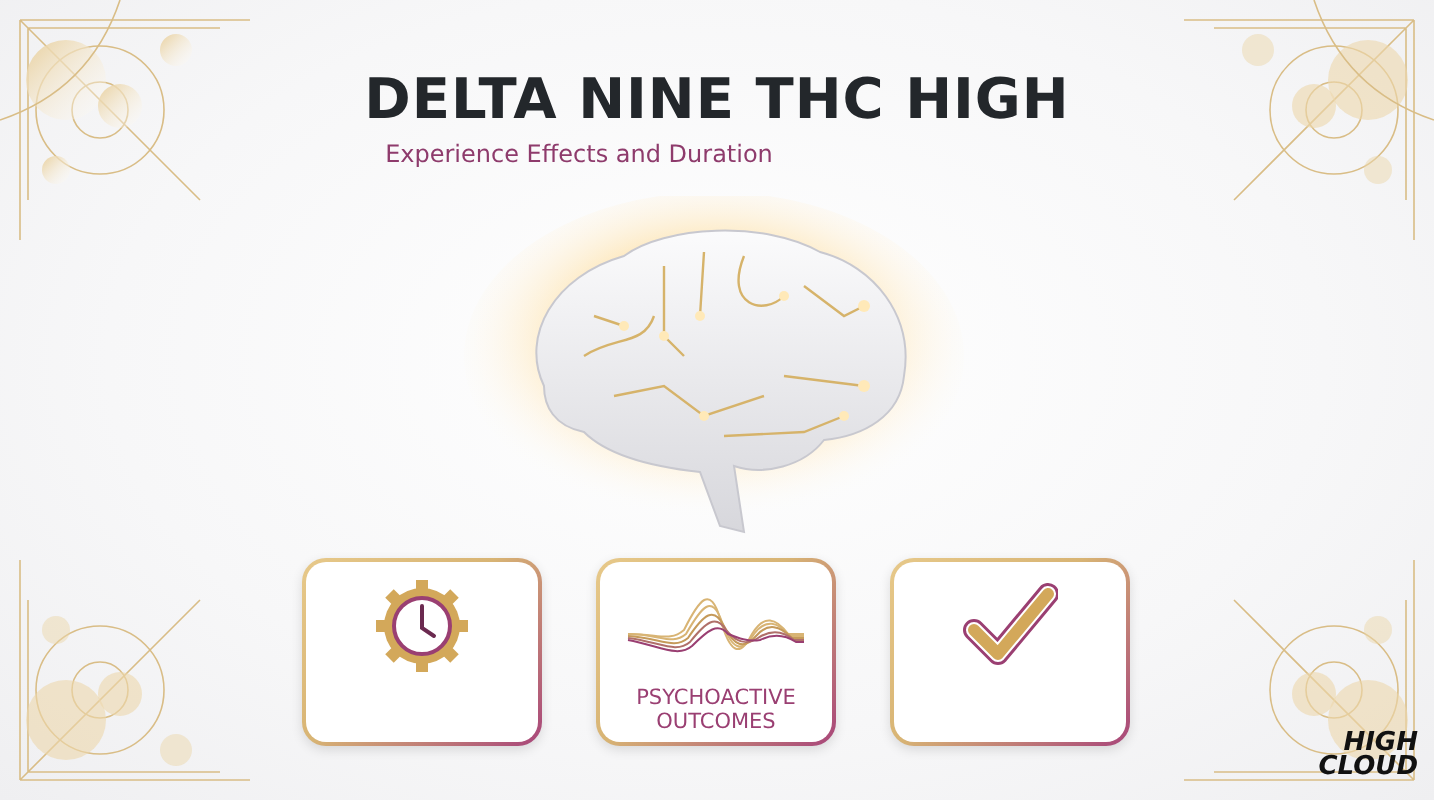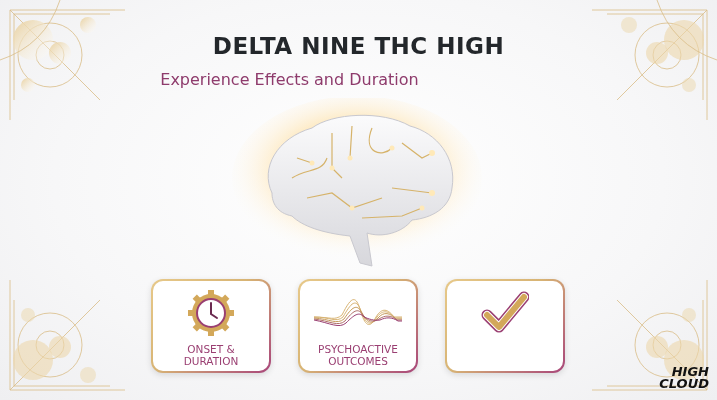--- a/index.html
+++ b/index.html
@@ -5,26 +5,26 @@
   html, body { margin:0; padding:0; }
   body {
     width:717px; height:400px; overflow:hidden; position:relative;
     background: radial-gradient(ellipse at 50% 45%, #ffffff 0%, #f7f7f8 60%, #efeff1 100%);
     font-family: "Liberation Sans", sans-serif;
   }
   .corner { position:absolute; width:130px; height:125px; }
   .corner svg { width:100%; height:100%; }
   .title {
     position:absolute; top:33px; left:0; width:717px; text-align:center;
-    font-family:"DejaVu Sans", sans-serif; font-weight:bold; font-size:23px;
+    font-family:"DejaVu Sans", sans-serif; font-weight:bold; font-size:28px;
     color:#23272b; letter-spacing:0.5px;
   }
   .subtitle {
     position:absolute; top:70px; left:0; width:579px; text-align:center;
-    font-family:"DejaVu Sans", sans-serif; font-size:16px; color:#8e3b6c;
+    font-family:"DejaVu Sans", sans-serif; font-size:12px; color:#8e3b6c;
   }
   .brain { position:absolute; left:232px; top:98px; width:250px; height:175px; }
   .card {
     position:absolute; top:279px; width:120px; height:94px; box-sizing:border-box;
     border-radius:12px; background:#fff;
     border:2px solid transparent;
     background-image: linear-gradient(#fff,#fff), linear-gradient(135deg,#e7c98a 0%, #d8b474 45%, #a8457a 100%);
     background-origin:border-box; background-clip:padding-box, border-box;
     box-shadow:0 2px 6px rgba(0,0,0,0.12);
   }
@@ -139,22 +139,20 @@
           <rect x="39" y="21" width="8" height="6"></rect>
         <rect x="21" y="1" width="6" height="8" transform="rotate(45 24 24)"></rect>
           <rect x="21" y="39" width="6" height="8" transform="rotate(45 24 24)"></rect>
         <rect x="1" y="21" width="8" height="6" transform="rotate(45 24 24)"></rect>
           <rect x="39" y="21" width="8" height="6" transform="rotate(45 24 24)"></rect>
       </g>
       <circle cx="24" cy="24" r="14" fill="#fff" stroke="#9a3f72" stroke-width="2"></circle>
       <path d="M24 14 V25 L30 29" stroke="#6b2a50" stroke-width="2" fill="none" stroke-linecap="round"></path>
     </svg>
   </div>
-  <div class="label">ONSET &amp;
-DURATION</div>
 </div>
 
 <div class="card" style="left:298px;">
   <div class="icon">
     <svg width="96" height="48" viewBox="0 0 96 48" fill="none" stroke-width="1">
       <path d="M4 28 C20 28 25 32 32 26 C40 10 45 4 50 20 C55 38 60 40 66 28 C72 18 78 20 84 28 L92 28" stroke="#d8b474"></path>
       <path d="M4 28 C20 28 26 34 33 28 C41 14 46 8 51 22 C56 36 61 38 67 28 C73 20 79 22 85 29 L92 29" stroke="#d8b474"></path>
       <path d="M4 29 C20 30 27 36 34 30 C42 18 47 14 52 24 C57 34 62 36 68 29 C74 22 80 24 86 30 L92 30" stroke="#c59a5a"></path>
       <path d="M4 30 C20 32 28 38 35 32 C43 22 48 18 53 26 C58 32 63 34 69 30 C75 26 81 26 87 31 L92 31" stroke="#b0706a"></path>
       <path d="M4 31 C20 34 29 40 36 34 C44 26 49 22 54 28 C59 30 64 32 70 31 C76 28 82 28 88 32 L92 32" stroke="#9a3f72"></path>

